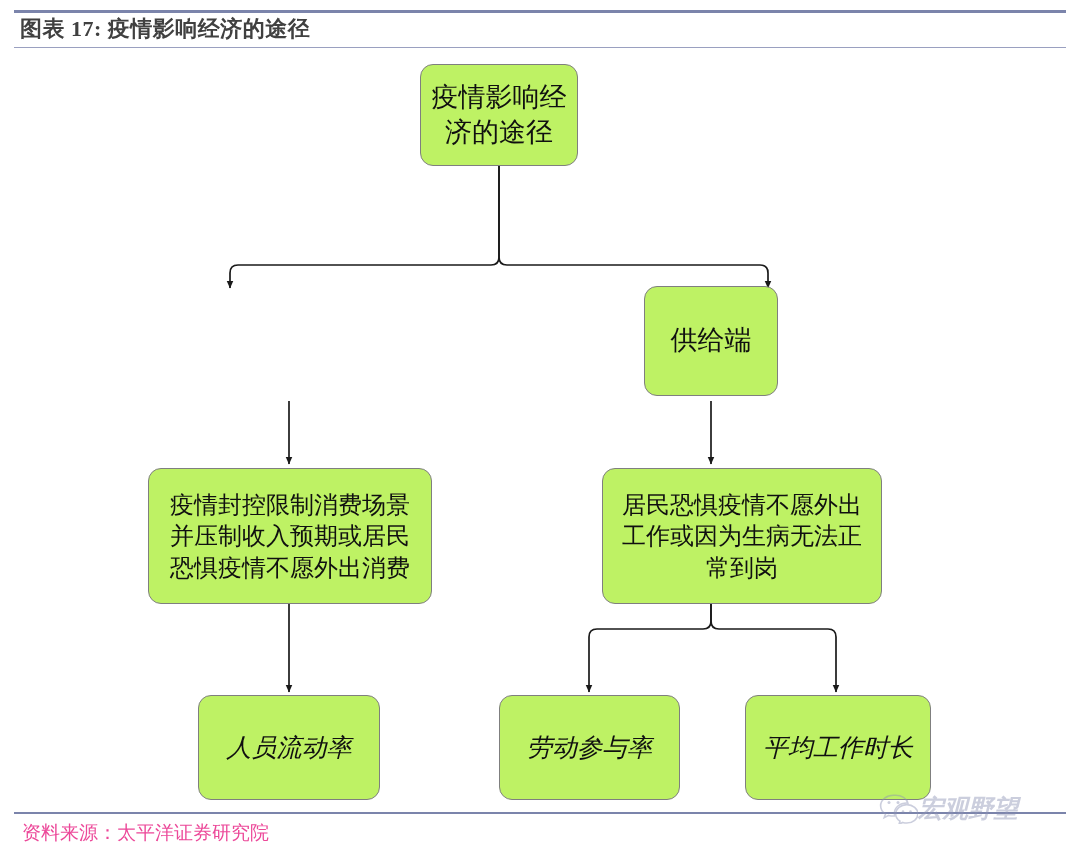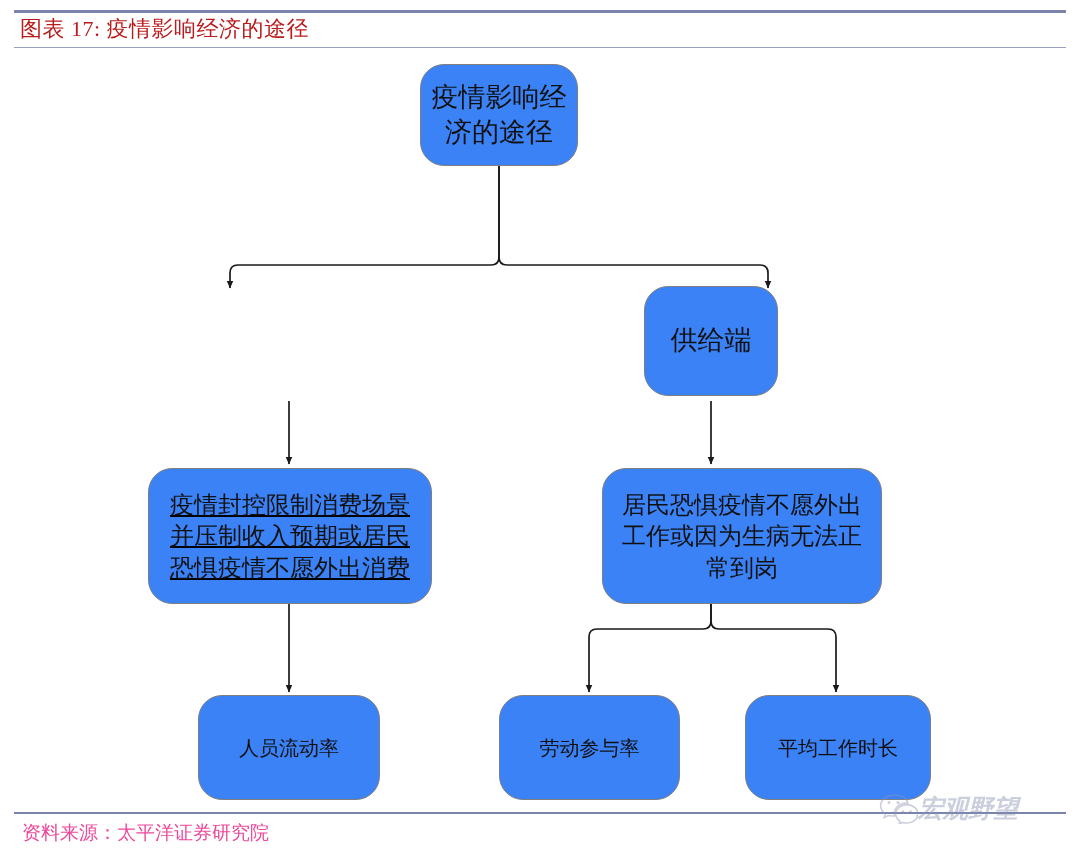--- a/index.html
+++ b/index.html
@@ -31,22 +31,22 @@
     width: 1052px;
     height: 1px;
     background: #9aa0c0;
   }
   #figure-title {
     position: absolute;
     left: 20px;
     top: 14px;
     font-family: "Liberation Serif", "DejaVu Serif", serif;
     font-size: 22px;
-    font-weight: normal;
-    color: #b91c1c;
+    font-weight: bold;
+    color: #404040;
     letter-spacing: 0.5px;
     white-space: nowrap;
   }
 
   
   #footer-rule {
     position: absolute;
     left: 14px;
     top: 812px;
     width: 1052px;
@@ -96,35 +96,35 @@
   #flow-svg {
     position: absolute;
     left: 0;
     top: 0;
   }
 
   .node-box {
     position: absolute;
     box-sizing: border-box;
     border: 1.4px solid #7f7f7f;
-    border-radius: 24px;
-    background: #3b82f6;
+    border-radius: 13px;
+    background: #bef264;
     display: flex;
     align-items: center;
     justify-content: center;
     text-align: center;
   }
   .node-label {
     color: #101010;
     line-height: 1.30;
     white-space: pre-line;
     padding: 0 6px;
   }
   .size-lg  { font-size: 27px; }
-  .size-md  { font-size: 20px; }
+  .size-md  { font-size: 25px; font-style: italic; }
   .size-sm  { font-size: 24px; }
 </style>
 </head>
 <body>
 
 <div id="header-rule-top"></div>
 <div id="figure-title">图表 17:  疫情影响经济的途径</div>
 <div id="header-rule-bottom"></div>
 
 <div id="flow-stage">
@@ -156,21 +156,21 @@
   <div class="node-box" style="left:420px; top:14px; width:158px; height:102px;">
     <span class="node-label size-lg">疫情影响经
 济的途径</span>
   </div>
 
 
   <div class="node-box" style="left:644px; top:236px; width:134px; height:110px;">
     <span class="node-label size-lg">供给端</span>
   </div>
 
-  <div class="node-box" style="left:148px; top:418px; width:284px; height:136px;text-decoration:underline;">
+  <div class="node-box" style="left:148px; top:418px; width:284px; height:136px;">
     <span class="node-label size-sm">疫情封控限制消费场景
 并压制收入预期或居民
 恐惧疫情不愿外出消费</span>
   </div>
 
   <div class="node-box" style="left:570px; top:418px; width:280px; height:136px;margin-left:32px;">
     <span class="node-label size-sm">居民恐惧疫情不愿外出
 工作或因为生病无法正
 常到岗</span>
   </div>

